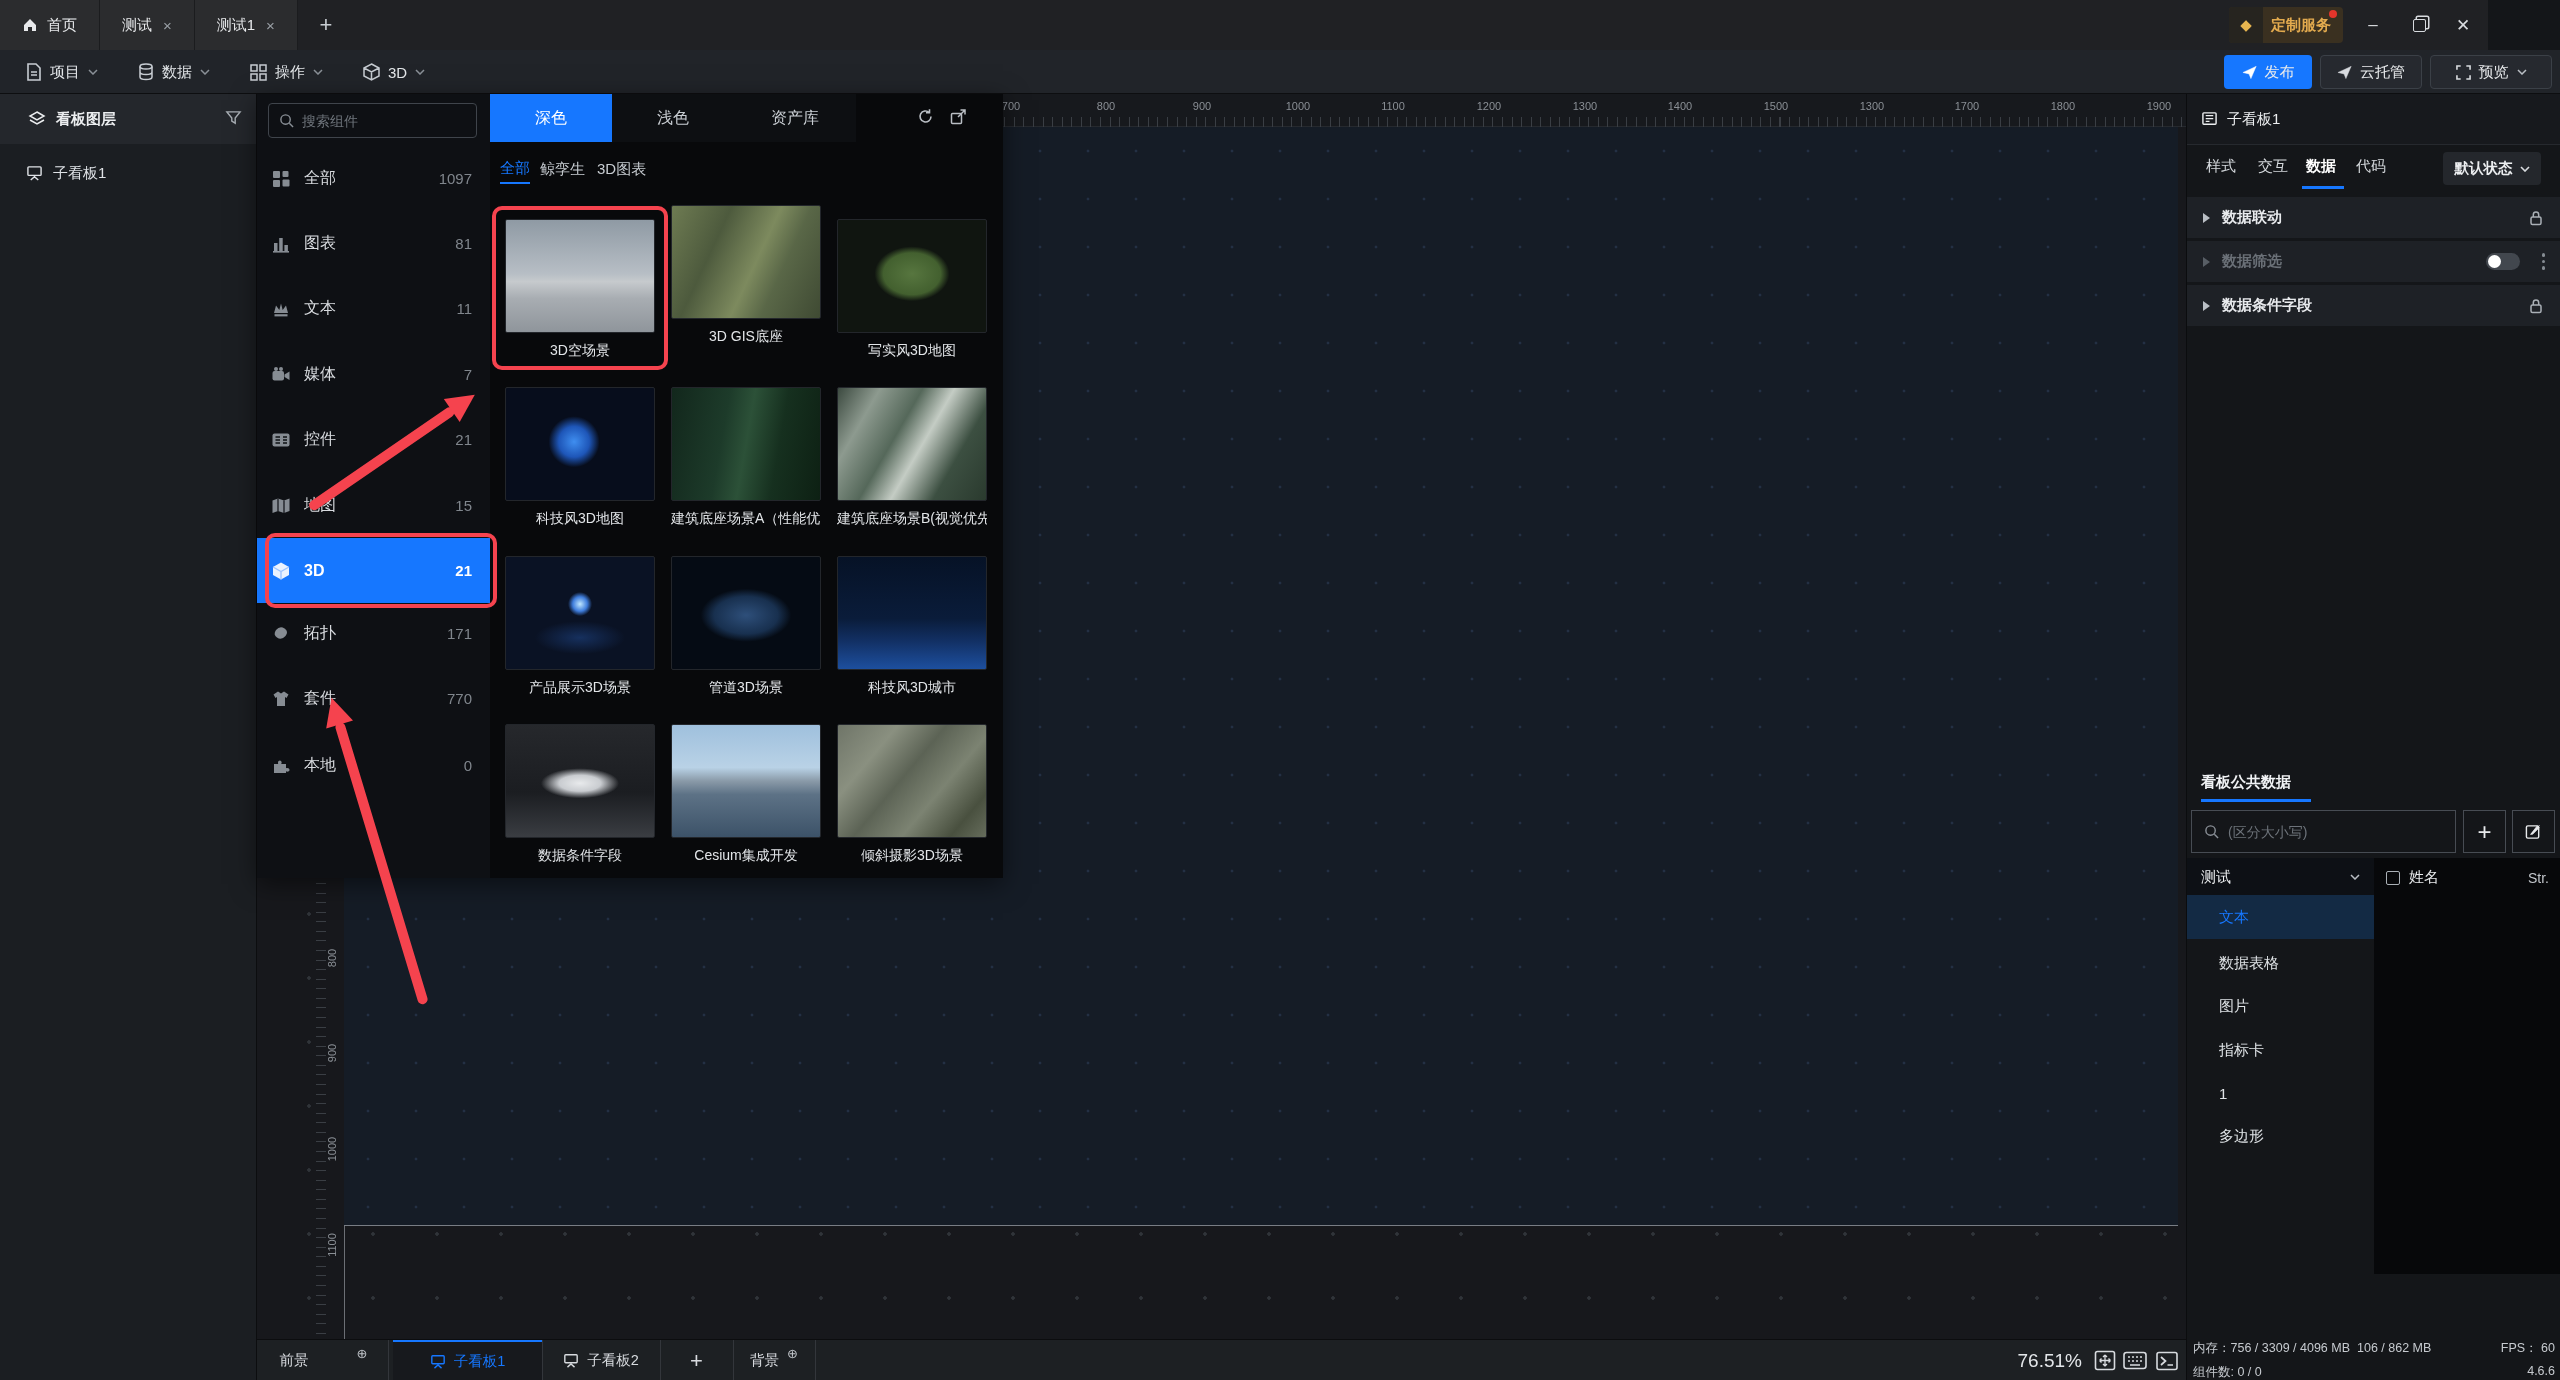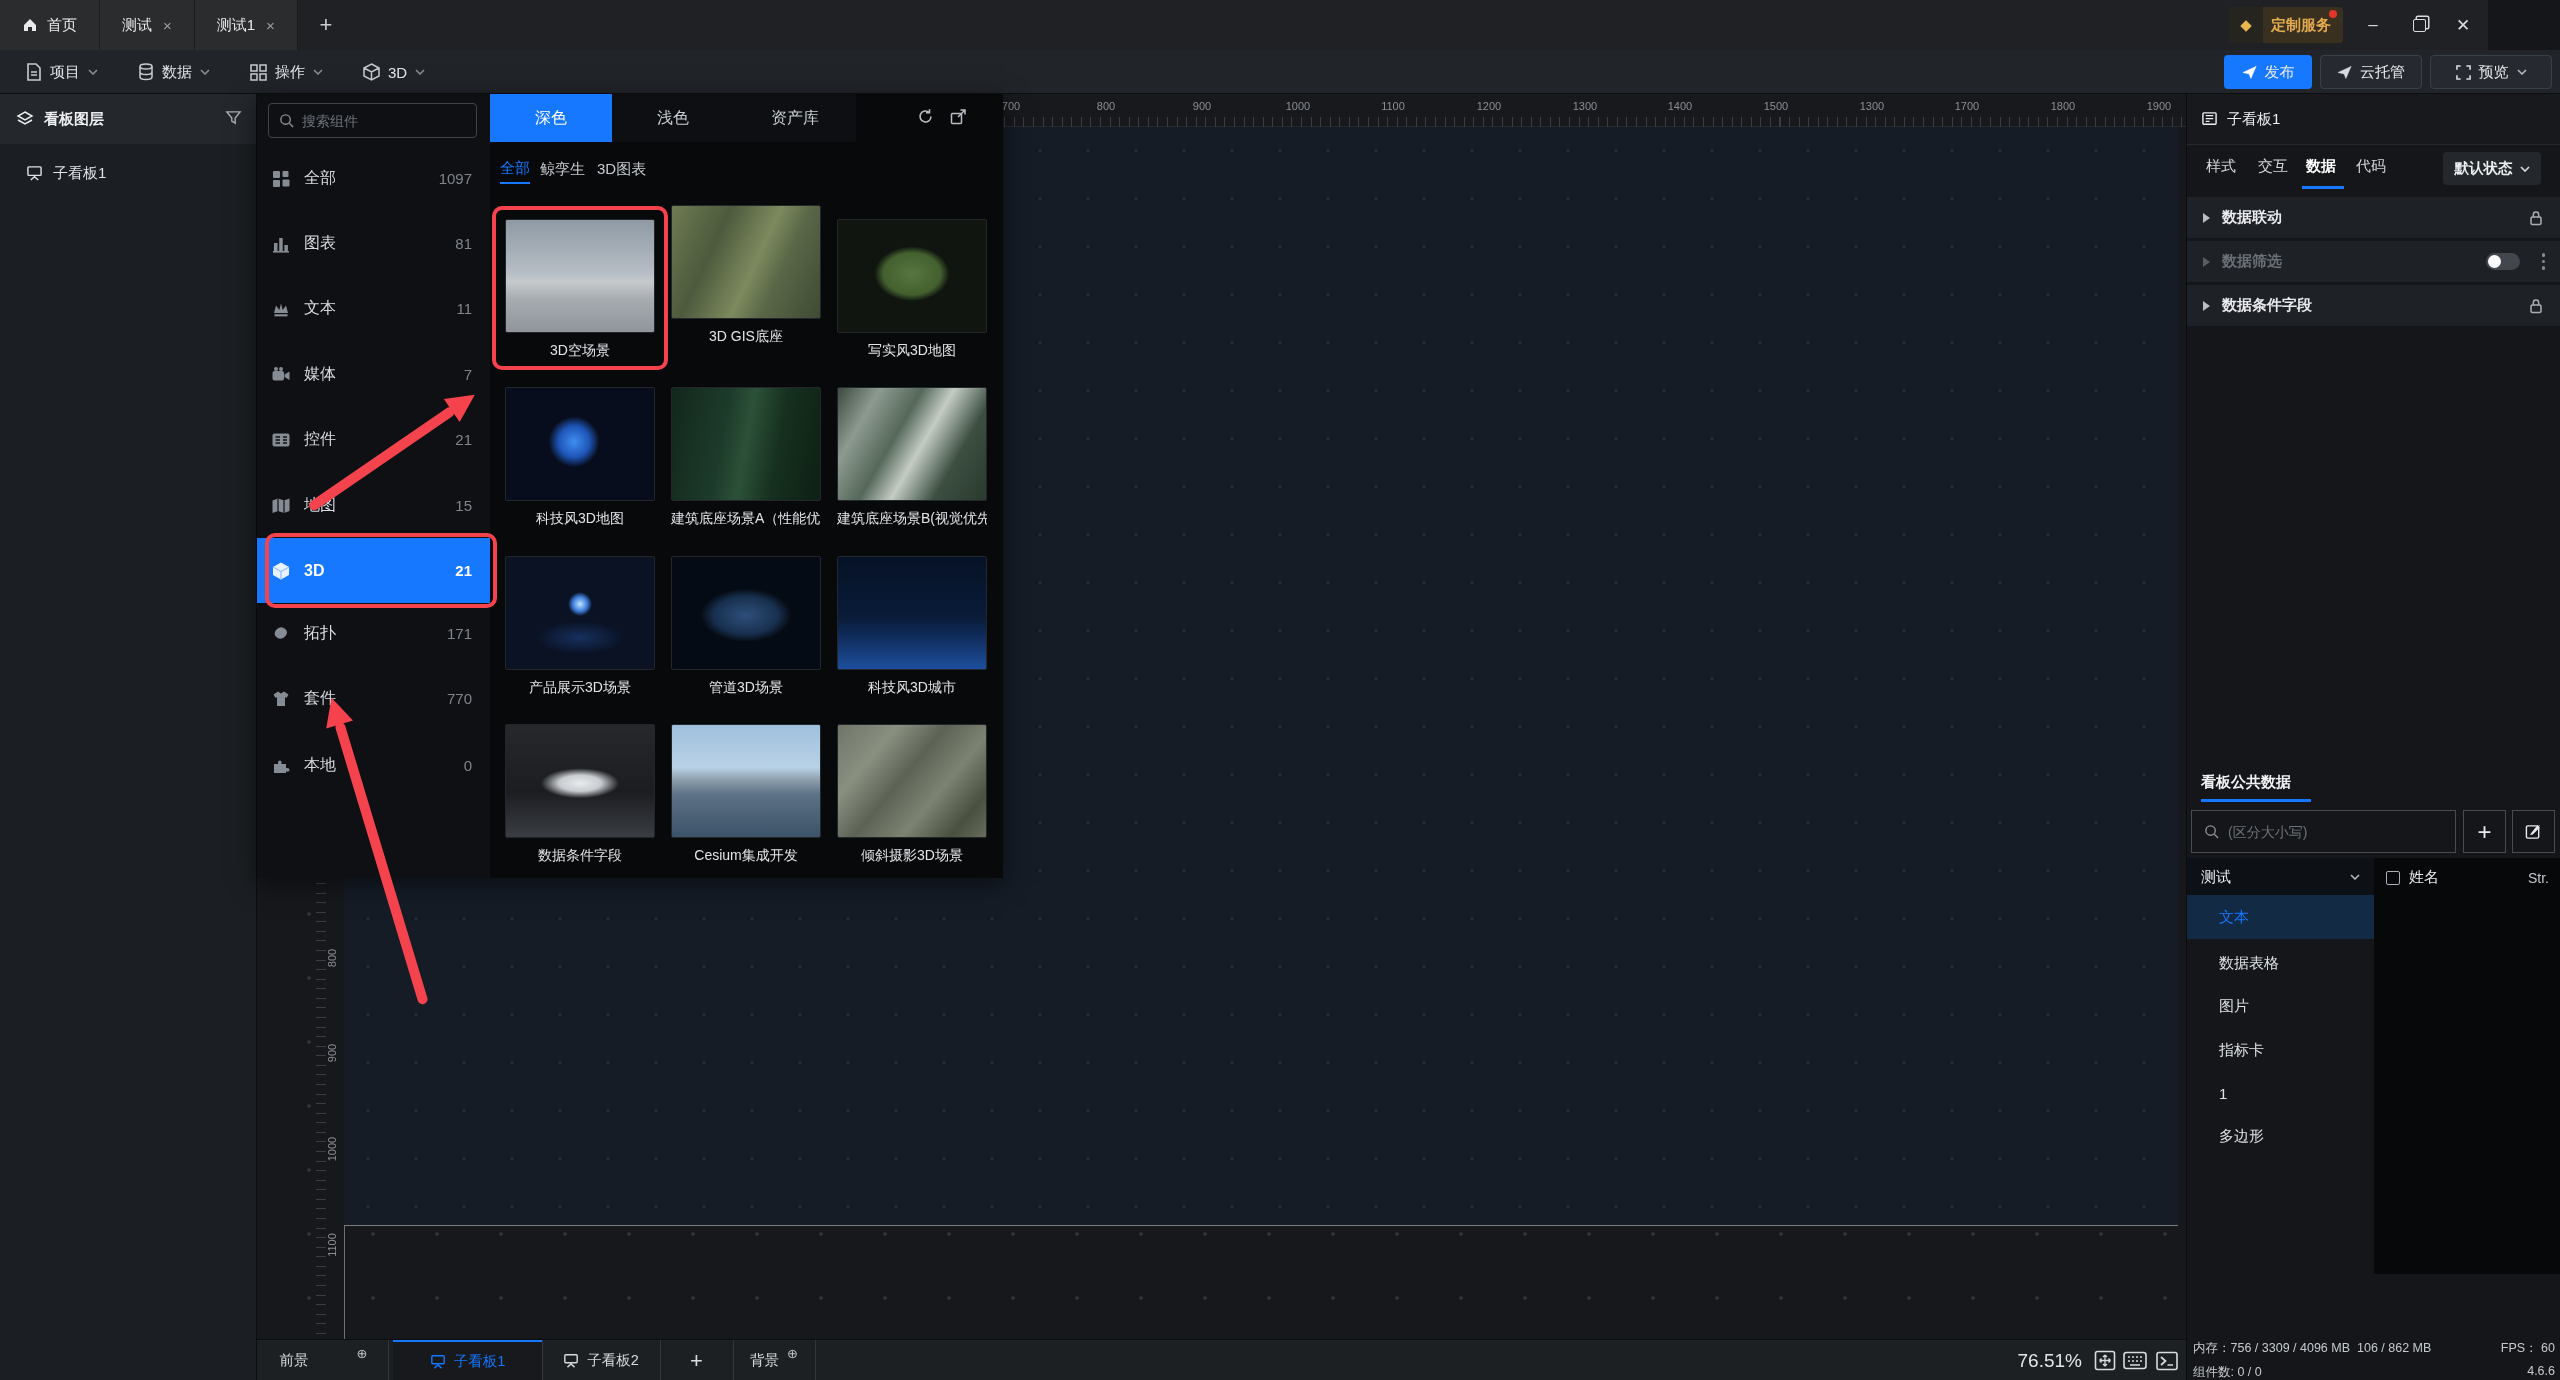--- a/index.html
+++ b/index.html
@@ -25,21 +25,21 @@
   #toolbar { left:0; top:50px; width:2560px; height:44px; background:#212429; border-bottom:1px solid #0d0e10; }
   .menu { height:44px; display:flex; align-items:center; gap:8px; padding:0 20px; color:#e3e6e9; font-size:15px; }
   .chev { width:10px; height:6px; }
   .tbbtn { position:absolute; top:55px; height:34px; border-radius:4px; display:flex; align-items:center; gap:8px; justify-content:center; font-size:15px; color:#e8eaec; background:#26292f; border:1px solid #3b4047; }
   #btn-publish { left:2224px; width:88px; background:#1677ff; border:none; }
   #btn-cloud { left:2320px; width:102px; }
   #btn-preview { left:2430px; width:122px; }
 
   
   #sidebar { left:0; top:94px; width:257px; height:1286px; background:#1b1e22; border-right:1px solid #0c0d0f; }
-  #sidebar .shead { height:50px; background:#24272c; display:flex; align-items:center; gap:10px; padding:0 16px; font-size:15px; font-weight:bold; color:#eceef0; }
+  #sidebar .shead { height:50px; background:#24272c; display:flex; align-items:center; gap:10px; padding:0 28px; font-size:15px; font-weight:bold; color:#eceef0; }
   #sidebar .funnel { position:absolute; right:14px; top:15px; }
   .sitem { display:flex; align-items:center; gap:10px; padding:0 16px 0 26px; height:42px; font-size:15px; color:#dfe2e6; margin-top:8px; }
 
   
   #canvas { left:257px; top:94px; width:1929px; height:1245px; background:#17181c;
     background-image:radial-gradient(circle,#303439 1.5px,transparent 2px); background-size:64px 64px; background-position:20px 20px; }
   #board { position:absolute; left:87px; top:33px; width:1834px; height:1099px; background:#151c26;
     background-image:radial-gradient(circle,#233044 1.2px,transparent 1.7px); background-size:48px 48px;
     border-bottom:1px solid #787d84; }
   #vguide { position:absolute; left:87px; top:33px; width:1px; height:1212px; background:rgba(165,170,177,.6); }

